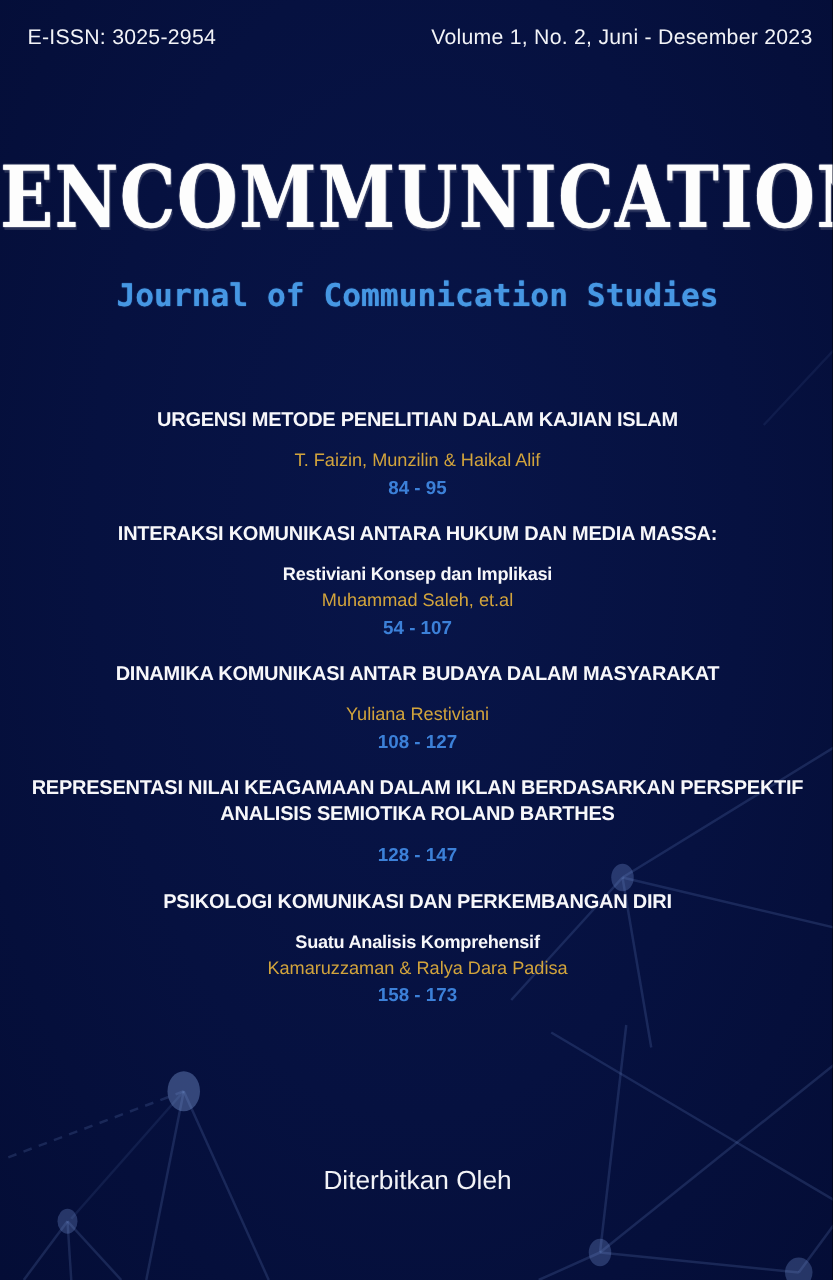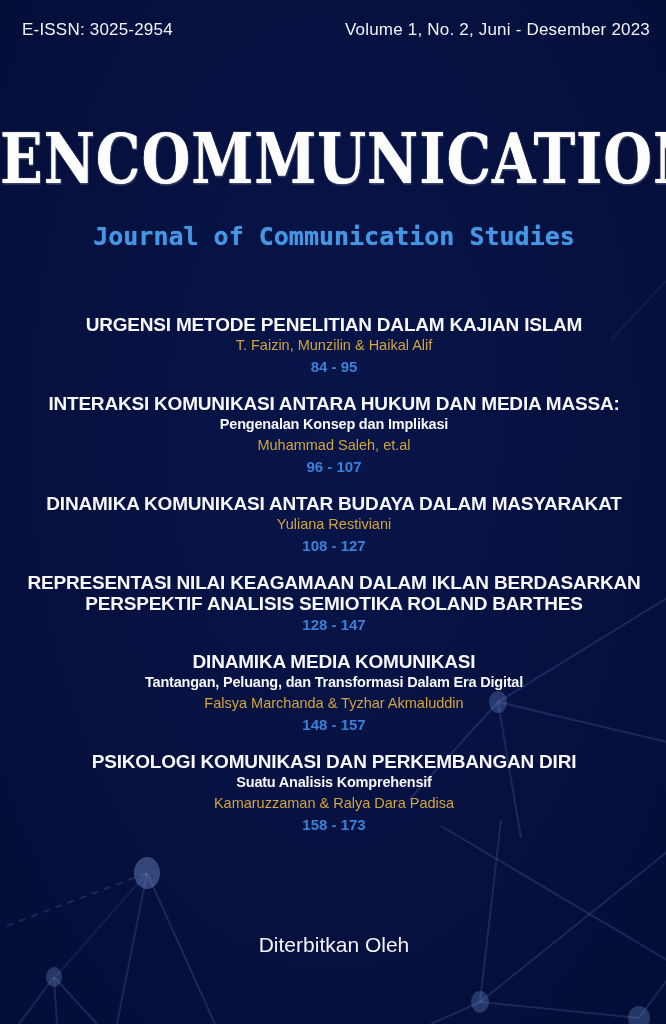--- a/index.html
+++ b/index.html
@@ -42,23 +42,23 @@
     font-weight:700;
     font-size:25px;
     color:#4697e3;
     text-shadow:0 0 1px rgba(70,151,227,.8);
   }
 
   
   .list{position:absolute;top:314px;left:20px;right:20px;text-align:center;}
   .article{margin-bottom:16px;}
   .a-title{
-    font-weight:700;font-size:19px;line-height:21px;
+    font-weight:700;font-size:16px;line-height:21px;
     letter-spacing:-.2px;color:#f7f7fa;
-    max-width:624px;margin:0 auto;
+    max-width:624px;margin:12px auto;
   }
   .a-sub{
     font-weight:700;font-size:14.5px;line-height:21px;
     letter-spacing:-.2px;color:#f7f7fa;
   }
   .a-sub:empty{display:none;}
   .a-auth{
     font-weight:400;font-size:14.5px;line-height:21px;
     color:#d2a43c;
   }
@@ -126,44 +126,38 @@
   <div class="list">
 
     <div class="article">
       <div class="a-title">URGENSI METODE PENELITIAN DALAM KAJIAN ISLAM</div>
       <div class="a-auth">T. Faizin, Munzilin &amp; Haikal Alif</div>
       <div class="a-pages">84 - 95</div>
     </div>
 
     <div class="article">
       <div class="a-title">INTERAKSI KOMUNIKASI ANTARA HUKUM DAN MEDIA MASSA:</div>
-      <div class="a-sub">Pengenalan Konsep dan Implikasi</div>
+      <div class="a-sub">Restiviani Konsep dan Implikasi</div>
       <div class="a-auth">Muhammad Saleh, et.al</div>
-      <div class="a-pages">96 - 107</div>
+      <div class="a-pages">54 - 107</div>
     </div>
 
     <div class="article">
       <div class="a-title">DINAMIKA KOMUNIKASI ANTAR BUDAYA DALAM MASYARAKAT</div>
 
       <div class="a-auth">Yuliana Restiviani</div>
       <div class="a-pages">108 - 127</div>
     </div>
 
     <div class="article">
       <div class="a-title">REPRESENTASI NILAI KEAGAMAAN DALAM IKLAN BERDASARKAN PERSPEKTIF ANALISIS SEMIOTIKA ROLAND BARTHES</div>
 
       <div class="a-pages">128 - 147</div>
     </div>
 
-    <div class="article">
-      <div class="a-title">DINAMIKA MEDIA KOMUNIKASI</div>
-      <div class="a-sub">Tantangan, Peluang, dan Transformasi Dalam Era Digital</div>
-      <div class="a-auth">Falsya Marchanda &amp; Tyzhar Akmaluddin</div>
-      <div class="a-pages">148 - 157</div>
-    </div>
 
     <div class="article">
       <div class="a-title">PSIKOLOGI KOMUNIKASI DAN PERKEMBANGAN DIRI</div>
       <div class="a-sub">Suatu Analisis Komprehensif</div>
       <div class="a-auth">Kamaruzzaman &amp; Ralya Dara Padisa</div>
       <div class="a-pages">158 - 173</div>
     </div>
 
   </div>
 

